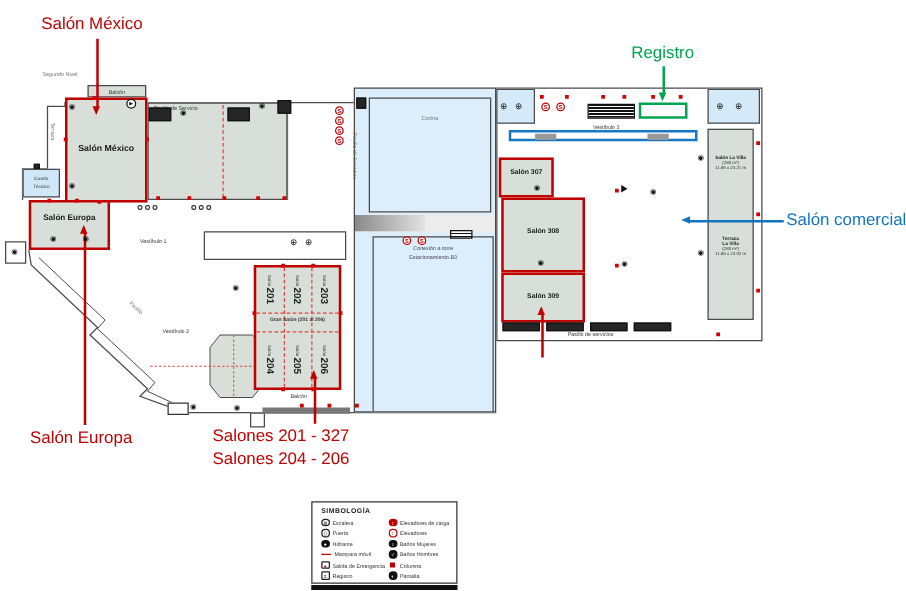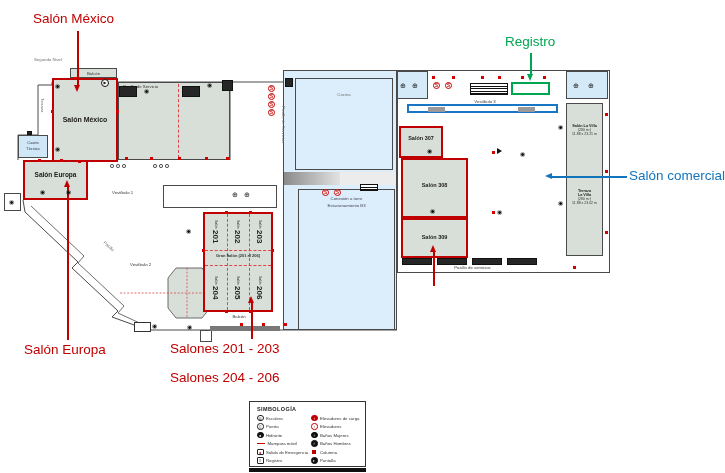--- a/index.html
+++ b/index.html
@@ -209,22 +209,22 @@
   <div class="lbl gray" style="left:34px;top:57px">Segundo Nivel</div>
 
   <div class="ann redt" style="left:33px;top:11px">Salón México</div>
   <div class="vline" style="left:77px;top:31px;height:55px;background:#C00000"></div>
   <div class="ah down" style="left:74px;top:85px"></div>
 
   <div class="ann redt" style="left:24px;top:342px">Salón Europa</div>
   <div class="vline" style="left:67px;top:186px;height:154px;background:#C00000"></div>
   <div class="ah up" style="left:64px;top:180px"></div>
 
-  <div class="ann redt" style="left:170px;top:341px">Salones 201 - 203</div>
-  <div class="ann redt" style="left:170px;top:370px">Salones 204 - 206</div>
+  <div class="ann redt" style="left:170px;top:341px">Salones 201 - 327</div>
+  <div class="ann redt" style="left:170px;top:359px">Salones 204 - 206</div>
   <div class="vline" style="left:251px;top:302px;height:37px;background:#C00000"></div>
   <div class="ah up" style="left:248px;top:296px"></div>
 
   <div class="vline" style="left:433px;top:251px;height:35px;background:#C00000"></div>
   <div class="ah up" style="left:430px;top:245px"></div>
 
   <div class="ann greent" style="left:505px;top:34px">Registro</div>
   <div class="vline" style="left:530px;top:53px;height:22px;background:#00A550"></div>
   <div class="ah down g" style="left:527px;top:74px"></div>
 

